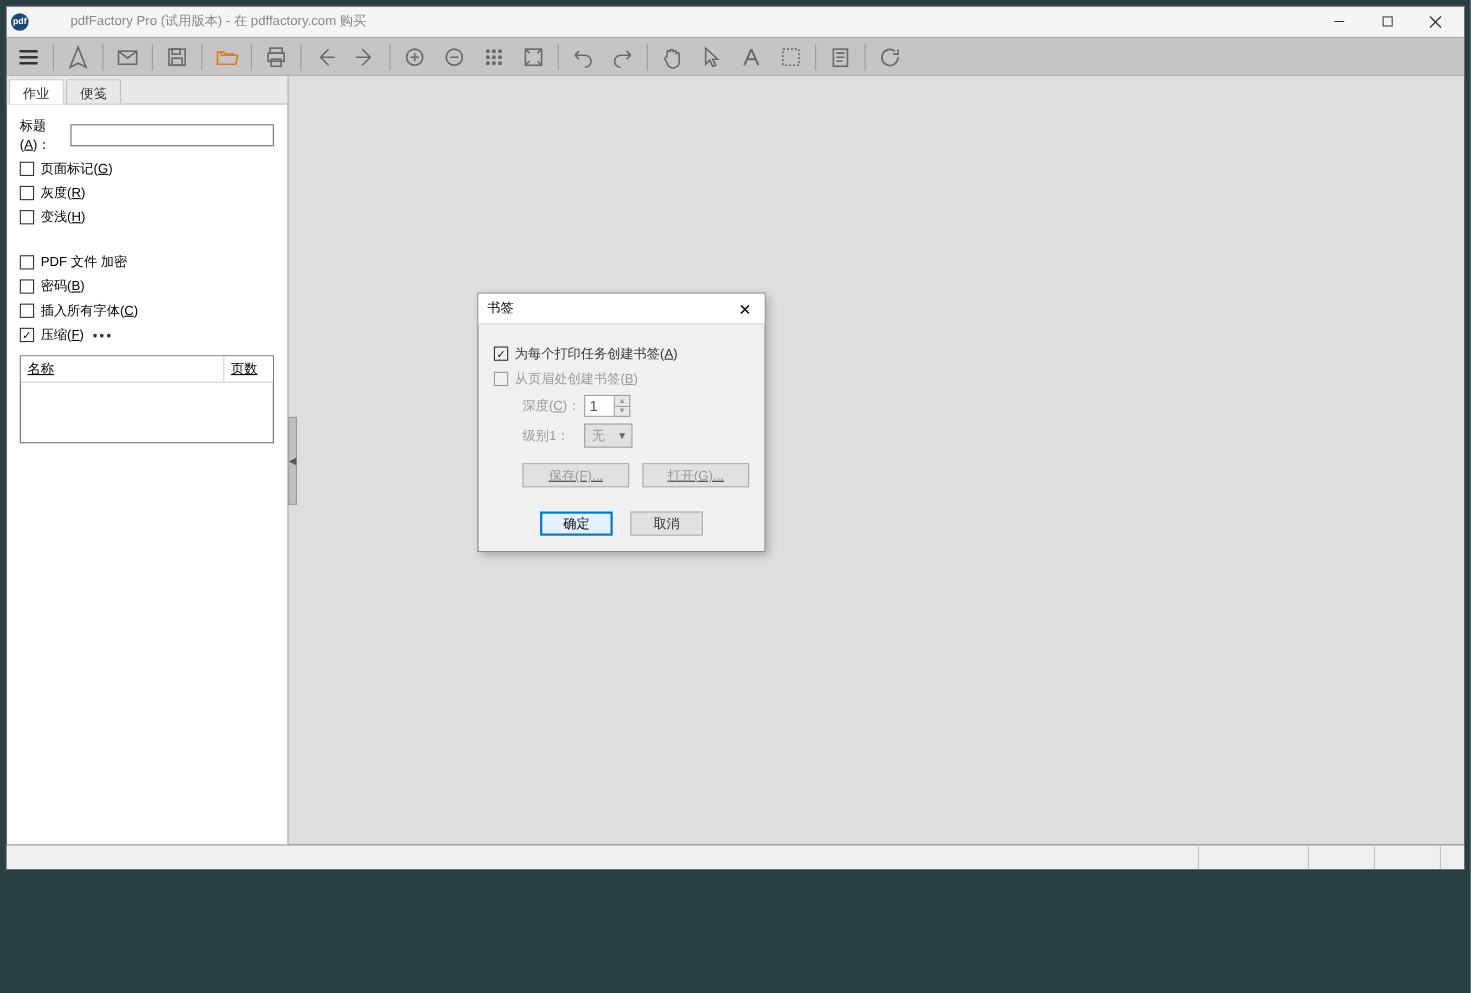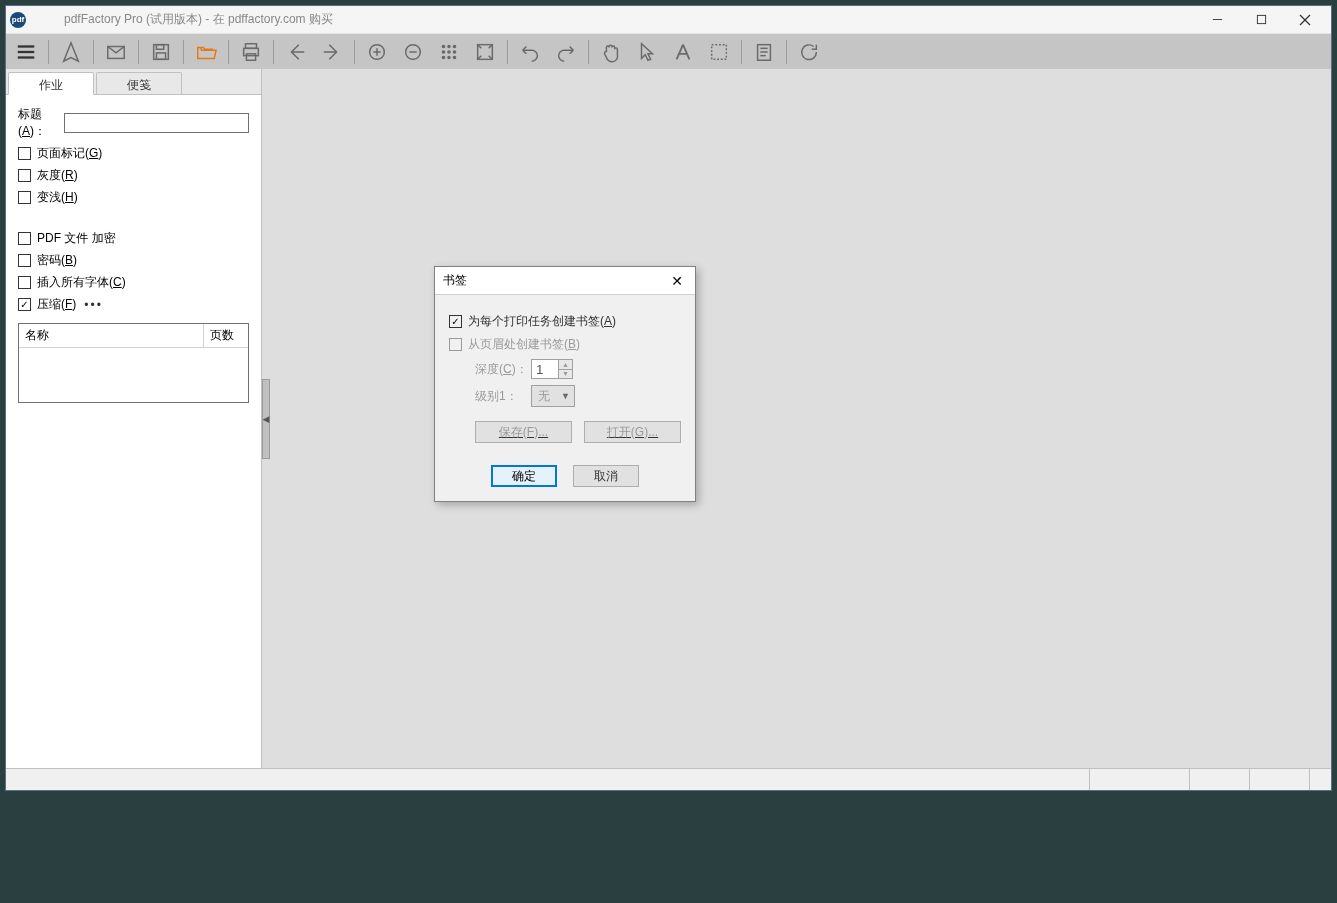--- a/index.html
+++ b/index.html
@@ -76,21 +76,21 @@
     border-right: 1px solid #c0c0c0;
     display: flex; flex-direction: column;
   }
   .tabs-row {
     height: 26px;
     display: flex;
     background: #e8e8e8;
     border-bottom: 1px solid #c0c0c0;
   }
   .tab {
-    padding: 4px 30px;
+    padding: 4px 12px;
     background: #e8e8e8;
     border: 1px solid #c0c0c0;
     border-bottom: none;
     margin-top: 3px;
     margin-left: 2px;
     border-radius: 2px 2px 0 0;
     color: #333;
   }
   .tab.active {
     background: #ffffff;
@@ -134,20 +134,21 @@
     background: #ffffff;
   }
   .list-header {
     display: flex;
     background: #ffffff;
     border-bottom: 1px solid #d0d0d0;
   }
   .list-header .col {
     padding: 3px 6px;
     border-right: 1px solid #d0d0d0;
+    text-decoration: underline;
   }
   .list-header .col.name { flex: 1; }
   .list-header .col.pages { width: 44px; border-right: none; }
 
   
   .splitter {
     width: 8px;
     background: #dedede;
     position: relative;
     display: flex; align-items: center; justify-content: center;

